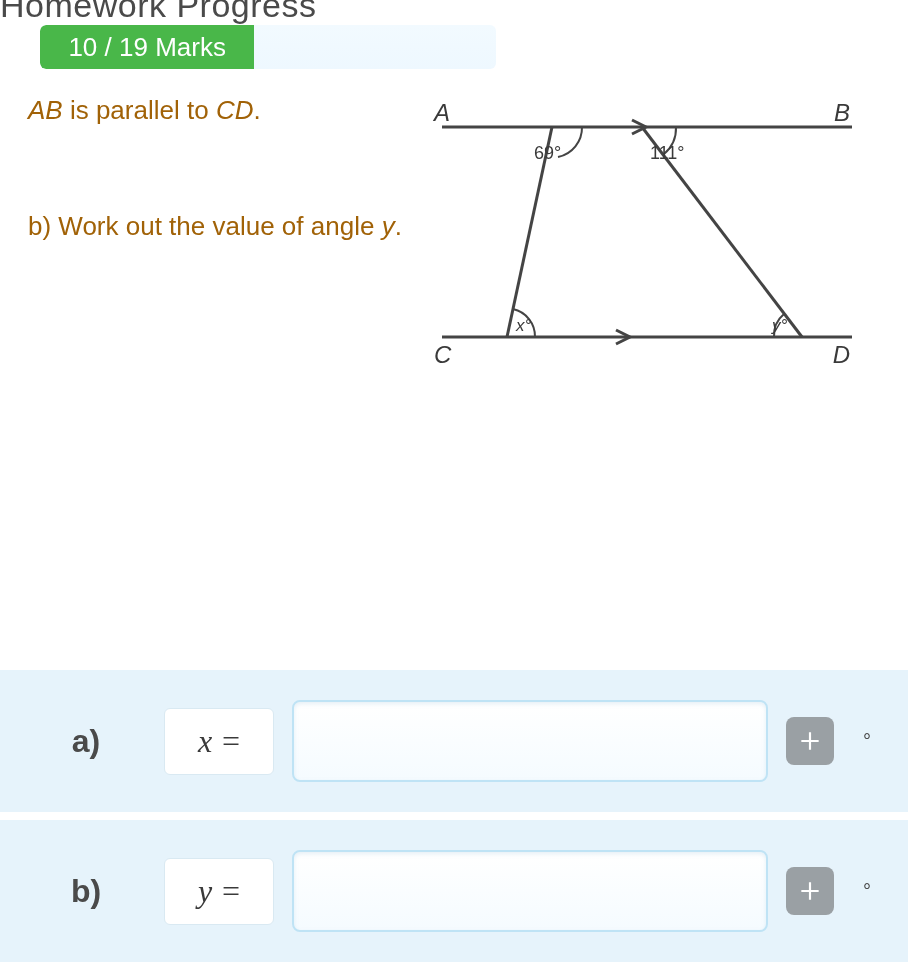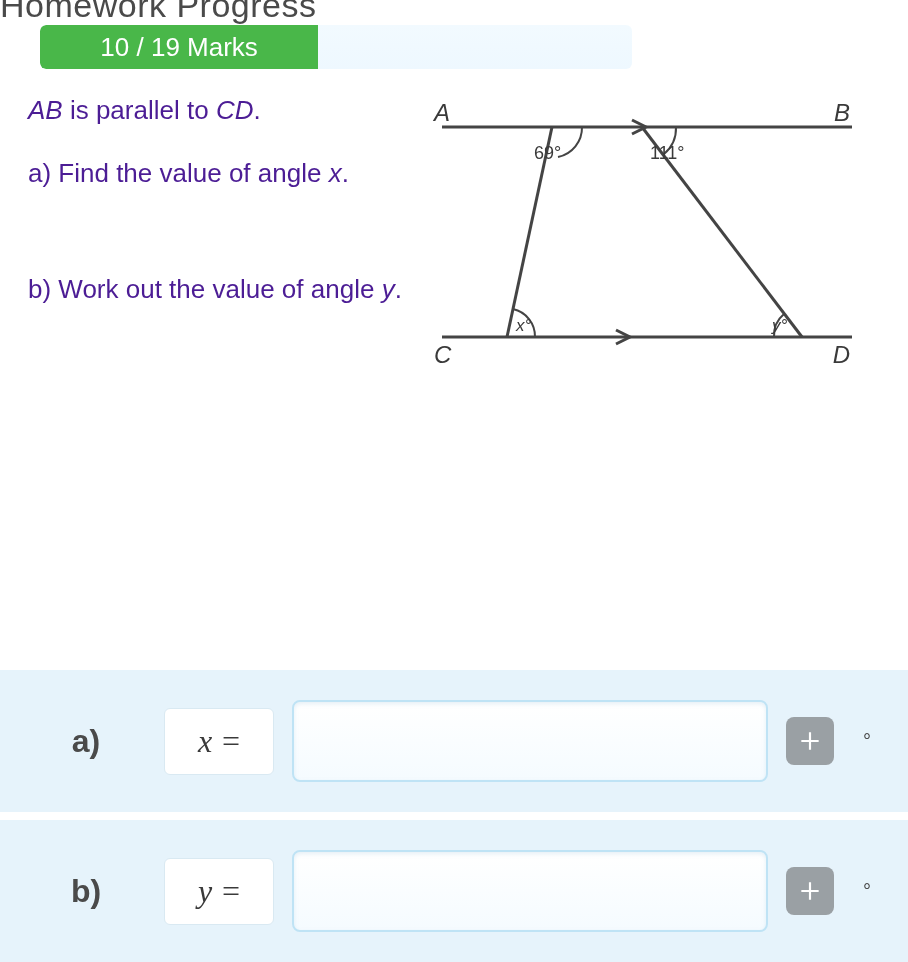--- a/index.html
+++ b/index.html
@@ -2,27 +2,27 @@
 <html><head>
 <meta charset="utf-8">
 <style>
   * { box-sizing: border-box; margin: 0; padding: 0; }
   html, body { width: 908px; height: 962px; font-family: Arial, Helvetica, sans-serif; background: #fff; color: #4a4a4a; }
 
   .page { width: 908px; height: 962px; position: relative; overflow: hidden; }
 
   .header-title { font-size: 34px; font-weight: 400; color: #4a4a4a; padding: -6px 0 6px 44px; margin-top: -14px; letter-spacing: .5px;}
   .progress-row { display: flex; align-items: center; padding: 0 0 12px 40px; }
-  .progress-bar-wrap { width: 592px; height: 44px; border-radius: 6px; background: linear-gradient(#f2faff,#eef8ff); overflow: hidden; display:flex; }
+  .progress-bar-wrap { width: 456px; height: 44px; border-radius: 6px; background: linear-gradient(#f2faff,#eef8ff); overflow: hidden; display:flex; }
   .progress-fill { height: 100%; background: #49b749; color: #fff; font-size: 26px; display: flex; align-items: center; justify-content: center; border-radius: 6px 0 0 6px; }
   .progress-fill span { font-weight: 400; }
   .progress-rest { flex:1; }
 
   .question-area { position: relative; padding: 12px 28px 0 28px; min-height: 540px; }
-  .q-text { font-size: 26px; color: #4c1d95; line-height: 1.35; }
+  .q-text { font-size: 26px; color: #a16207; line-height: 1.35; }
   .q-text em, .italic { font-style: italic; }
   .q-line { margin-bottom: 28px; }
   .q-b { margin-top: 81px; }
 
   .diagram { position: absolute; top: 6px; right: 36px; width: 460px; height: 300px; }
   .diagram svg { width: 100%; height: 100%; }
   .d-label { font-family: Arial; font-style: italic; font-size: 24px; fill:#3a3a3a; }
   .d-angle { font-family: Arial; font-size: 18px; fill:#3a3a3a; }
   .d-angle-sm { font-family: Arial; font-style: italic; font-size: 17px; fill:#3a3a3a; }
 
@@ -50,23 +50,20 @@
       <div class="progress-fill" style="width:47%">
         <span>10 / 19 Marks</span>
       </div>
       <div class="progress-rest"></div>
     </div>
   </div>
 
   <div class="question-area">
     <div class="q-text q-line">
       <span class="italic">AB</span> is parallel to <span class="italic">CD</span>.
-    </div>
-    <div class="q-text q-line">
-      a) Find the value of angle <span class="italic">x</span>.
     </div>
     <div class="q-text q-line q-b">
       b) Work out the value of angle <span class="italic">y</span>.
     </div>
 
     <div class="diagram">
       <svg viewBox="0 0 460 300">
 
         <line x1="30" y1="40" x2="440" y2="40" stroke="#444" stroke-width="3"></line>
 

